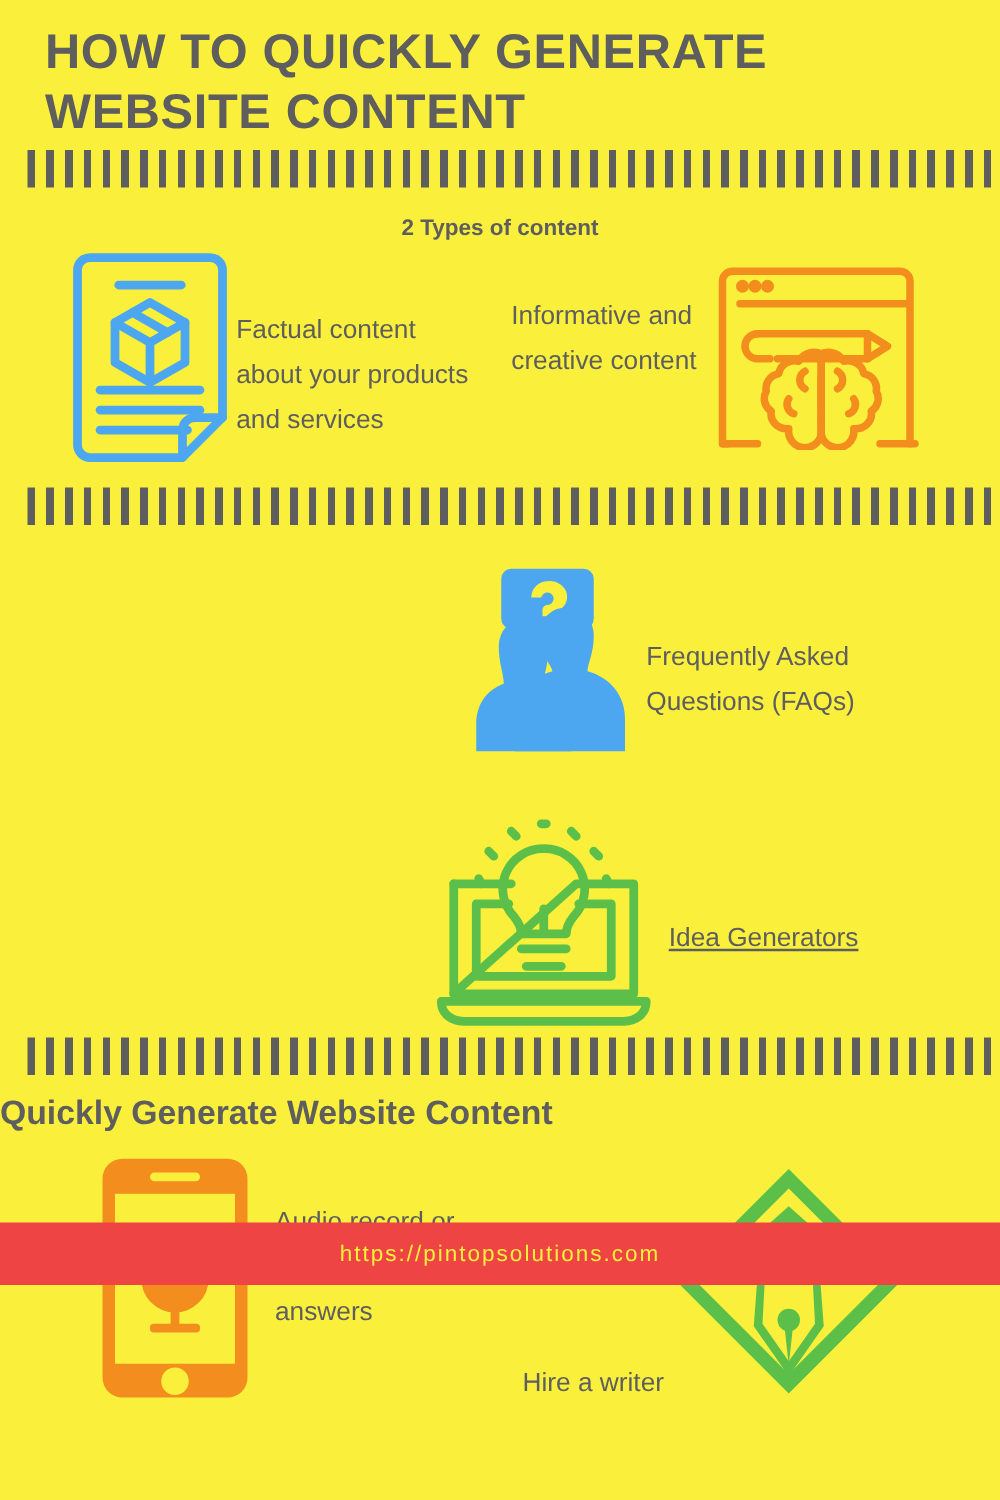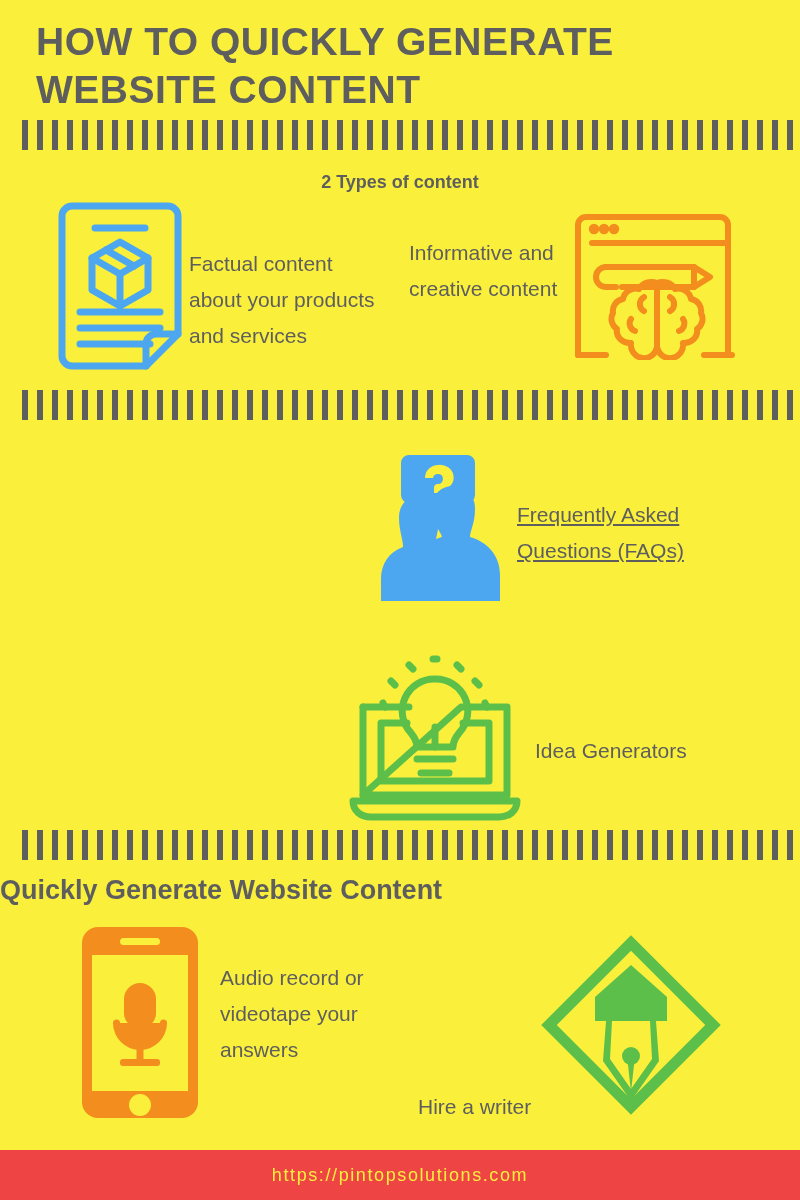--- a/index.html
+++ b/index.html
@@ -11,21 +11,21 @@
     width: 800px;
     height: 1200px;
     background: #FAF03C;
     font-family: "Liberation Sans", sans-serif;
     overflow: hidden;
     position: relative;
   }
   .page {
     position: relative;
     width: 800px;
-    height: 1200px;
+    height: 1028px;
     background: #FAF03C;
     box-sizing: border-box;
     padding-left: 32px;
   }
 
   
   .title {
     position: absolute;
     left: 36px;
     top: 18px;
@@ -86,22 +86,22 @@
   
   .body-text {
     position: absolute;
     color: #5E5E5E;
     font-size: 21px;
     line-height: 1.72;
     font-weight: normal;
   }
   #text-factual      { left: 189px; top: 246px; width: 186px; }
   #text-informative  { left: 409px; top: 235px; width: 170px; }
-  #text-faq          { left: 517px; top: 497px; width: 250px; text-decoration: underline; }
-  #text-idea         { left: 535px; top: 733px; width: 200px; }
+  #text-faq          { left: 517px; top: 508px; width: 250px; }
+  #text-idea         { left: 535px; top: 733px; width: 200px; text-decoration: underline; }
   #text-audio        { left: 220px; top: 960px; width: 195px; }
   #text-hire         { left: 418px; top: 1089px; width: 190px; }
 
   
   .icon-box { position: absolute; }
   #icon-document { left: 50px;  top: 200px; width: 140px; height: 180px; }
   #icon-brain    { left: 570px; top: 205px; width: 175px; height: 155px; }
   #icon-faq      { left: 355px; top: 445px; width: 165px; height: 165px; }
   #icon-laptop   { left: 345px; top: 655px; width: 180px; height: 170px; }
   #icon-phone    { left: 80px;  top: 925px; width: 120px; height: 195px; }

